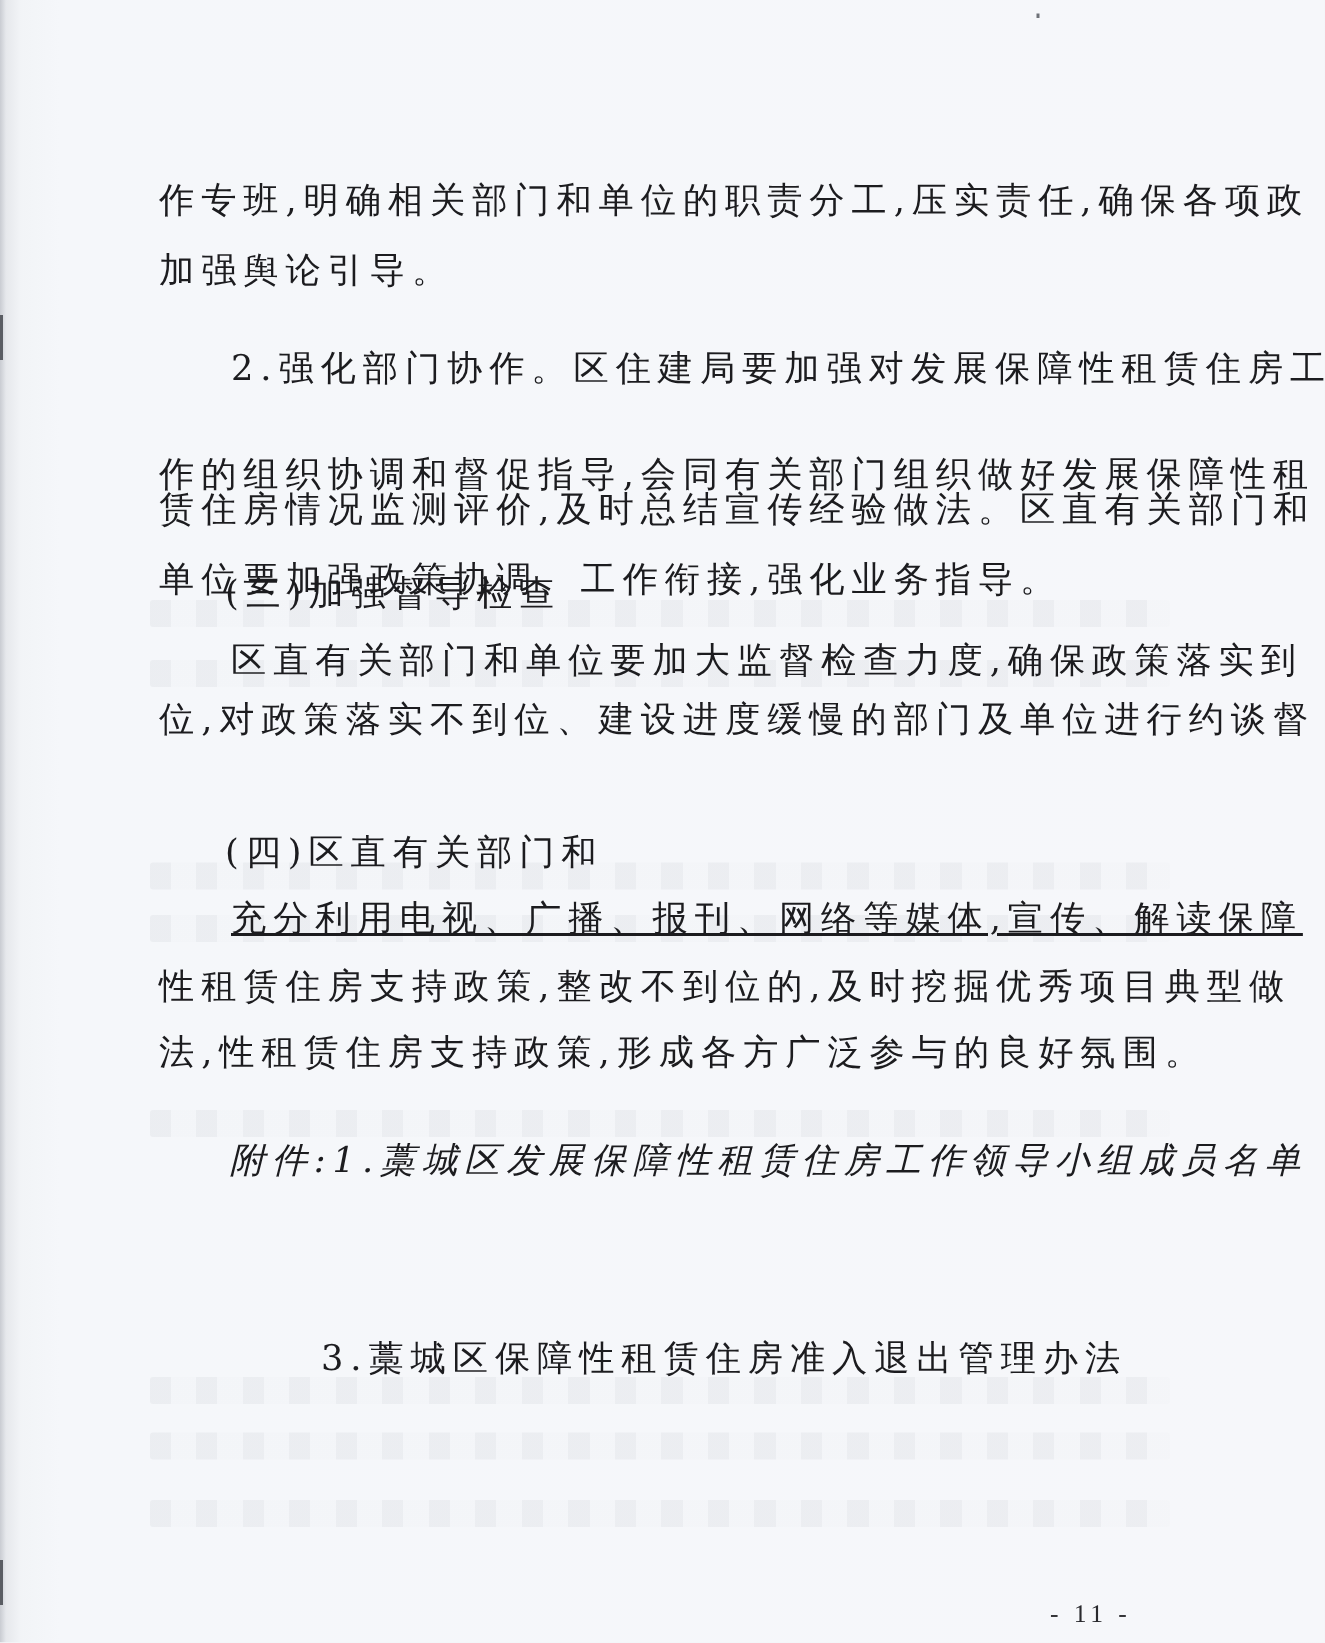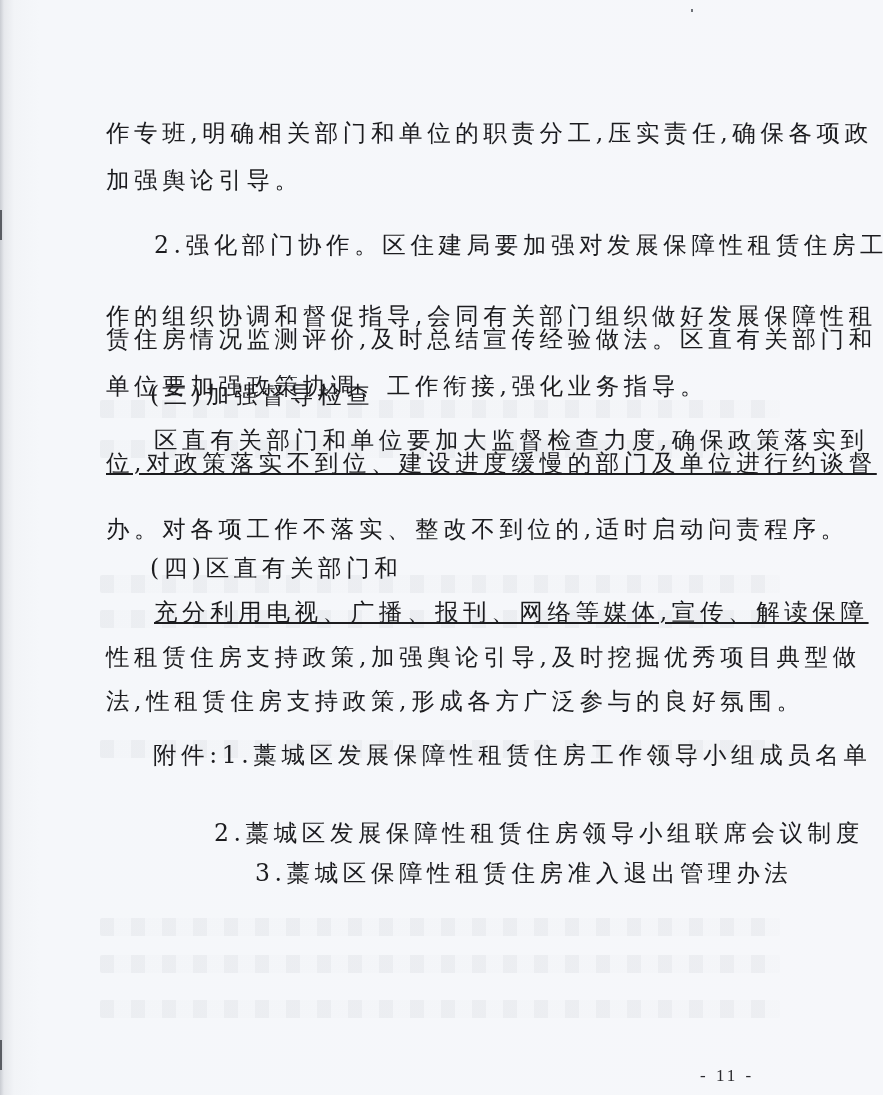--- a/index.html
+++ b/index.html
@@ -88,29 +88,27 @@
   <div class="line indent" style="top:230px;">2.强化部门协作。区住建局要加强对发展保障性租赁住房工</div>
   <div class="line" style="top:277px;margin-top:24px;">作的组织协调和督促指导,会同有关部门组织做好发展保障性租</div>
   <div class="line" style="top:324px;">赁住房情况监测评价,及时总结宣传经验做法。区直有关部门和</div>
   <div class="line" style="top:371px;">单位要加强政策协调、工作衔接,强化业务指导。</div>
 
   <div class="line indent" style="top:378px;top:380px;"></div>
 
   <div class="line" style="left:150px;top:380px;">(三)加强督导检查</div>
 
   <div class="line indent" style="top:425px;">区直有关部门和单位要加大监督检查力度,确保政策落实到</div>
-  <div class="line" style="top:448px;text-decoration:underline;">位,对政策落实不到位、建设进度缓慢的部门及单位进行约谈督</div>
-  <div class="line" style="top:514px;">办。对各项工作不落实、整改不到位的,适时启动问责程序。</div>
+  <div class="line" style="top:464px;">位,对政策落实不到位、建设进度缓慢的部门及单位进行约谈督</div>
 
   <div class="line" style="left:150px;top:553px;">(四)区直有关部门和</div>
 
   <div class="line indent" style="top:597px;text-decoration:underline;">充分利用电视、广播、报刊、网络等媒体,宣传、解读保障</div>
-  <div class="line" style="top:642px;">性租赁住房支持政策,加强舆论引导,及时挖掘优秀项目典型做</div>
+  <div class="line" style="top:642px;">性租赁住房支持政策,整改不到位的,及时挖掘优秀项目典型做</div>
   <div class="line" style="top:686px;">法,性租赁住房支持政策,形成各方广泛参与的良好氛围。</div>
 
-  <div class="line attach" style="top:740px;">
+  <div class="line attach" style="top:758px;font-style:italic;">
     <span>附件:</span><span>1.藁城区发展保障性租赁住房工作领导小组成员名单</span>
   </div>
-  <div class="line attach-sub" style="top:818px;">2.藁城区发展保障性租赁住房领导小组联席会议制度</div>
-  <div class="line attach-sub" style="top:858px;margin-left:41px;">3.藁城区保障性租赁住房准入退出管理办法</div>
+  <div class="line attach-sub" style="top:890px;">3.藁城区保障性租赁住房准入退出管理办法</div>
 
   <div class="page-number">- 11 -</div>
 </div>
 
 </body></html>

